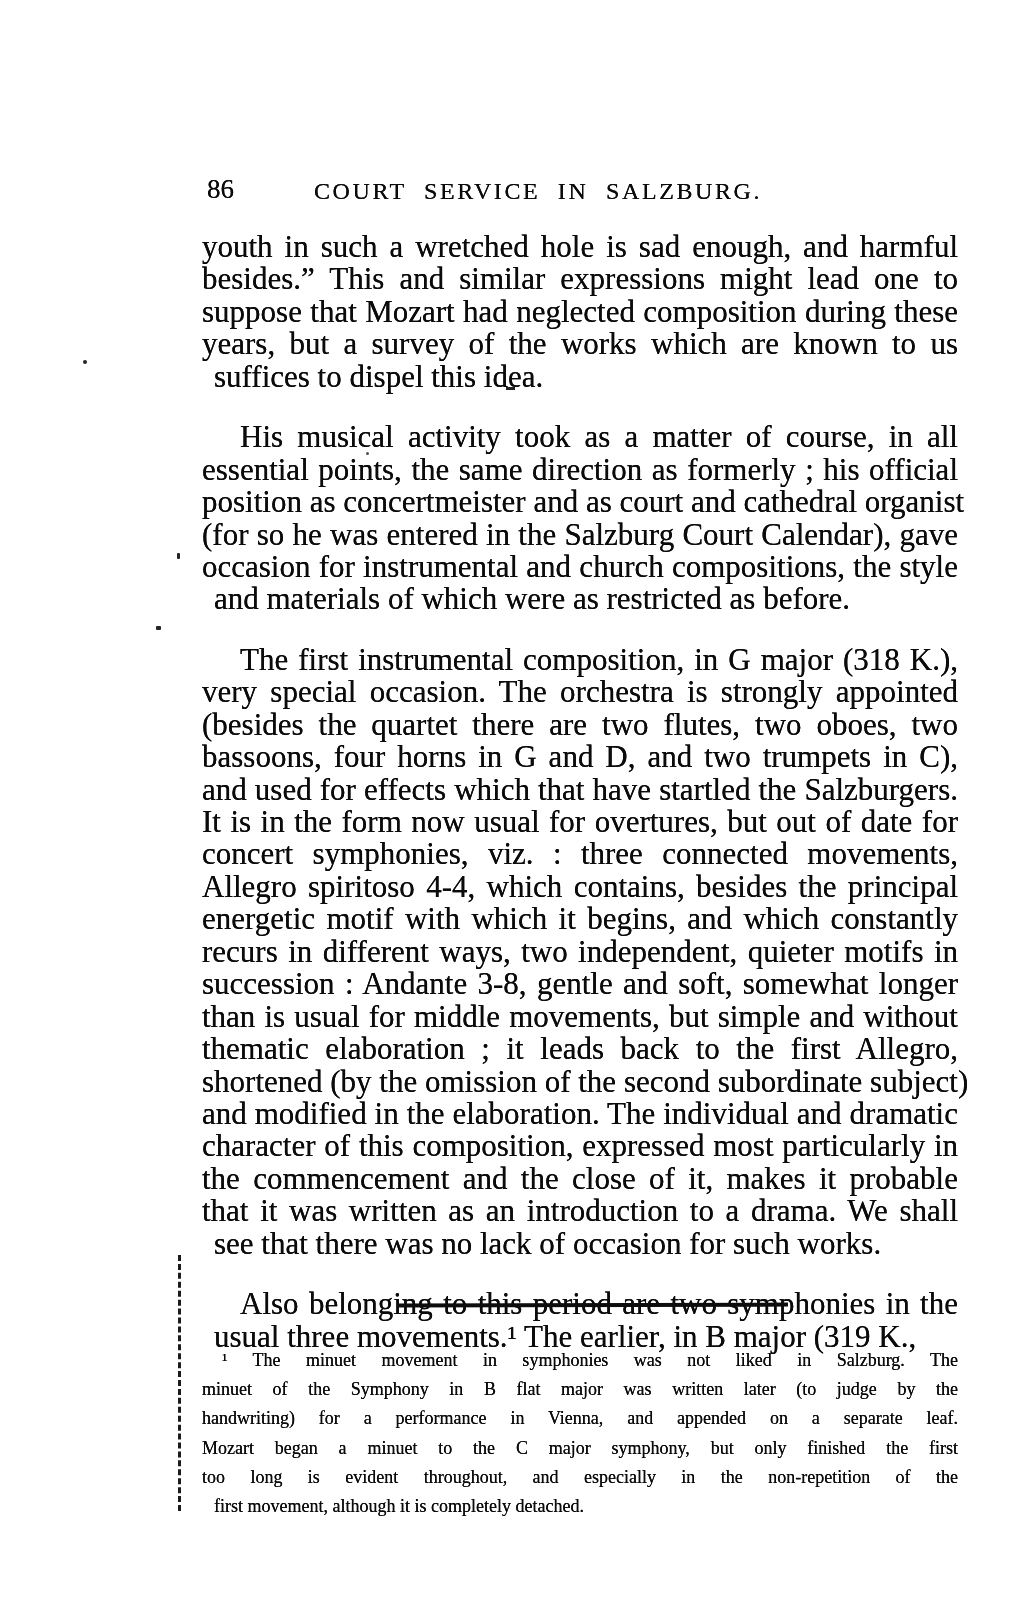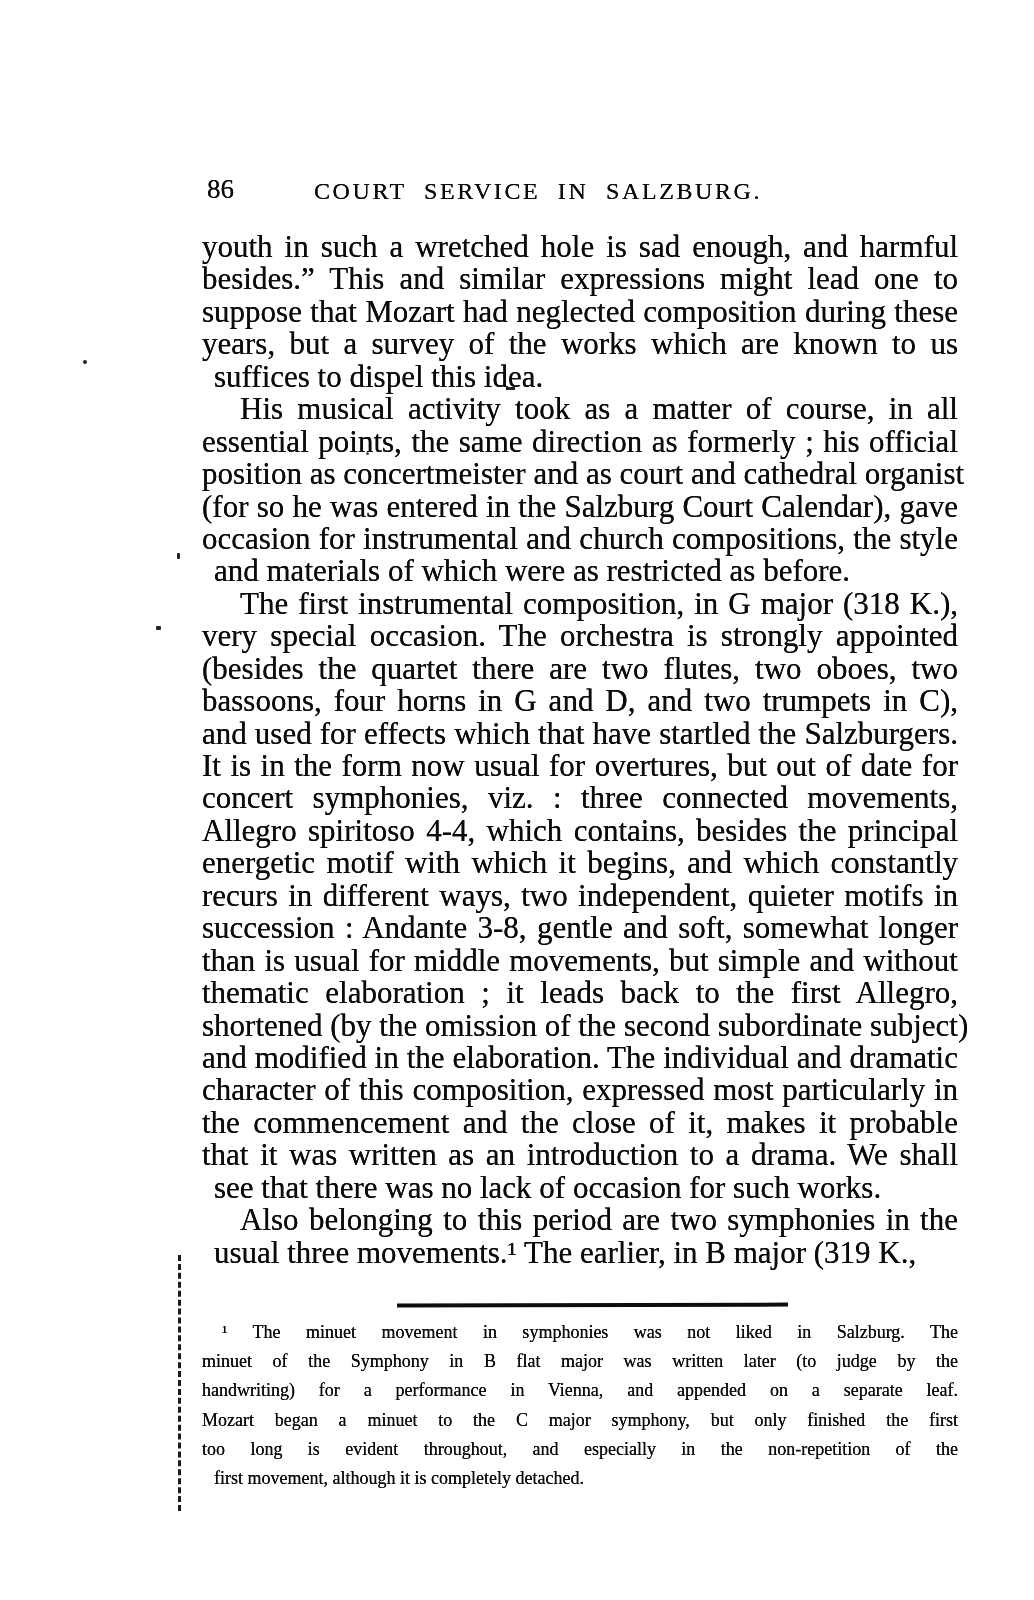--- a/index.html
+++ b/index.html
@@ -27,21 +27,21 @@
   }
   .body-text { position:absolute; top:231px; left:202px; width:756px; }
   .line {
     height:32.45px; line-height:32.45px;
     font-size:31px;
     white-space:nowrap;
     text-align:justify; text-align-last:justify;
     text-shadow:0 0 .55px currentColor;
   }
   .line.par-last { text-align-last:left;margin-left:12px; }
-  .line.indent { text-indent:38px; }
+  .line.indent { text-indent:38px;margin-top:28px; }
   .footnote-rule {
     position:absolute; top:1303px; left:397px;
     width:391px; height:4px;
     background:#0d0d0d;
     transform:rotate(-0.12deg);
   }
   .footnote-text { position:absolute; top:1318px; left:202px; width:756px; }
   .footnote-text .line { height:29.2px; line-height:29.2px; font-size:18px; }
   .footnote-text .line.indent { text-indent:20px; }
   .margin-mark {

